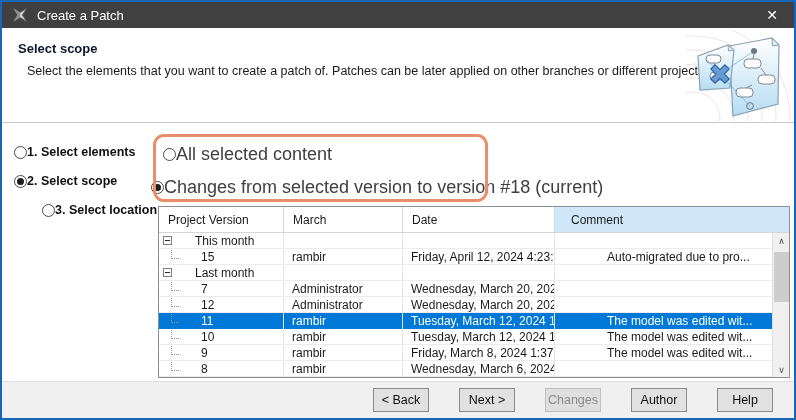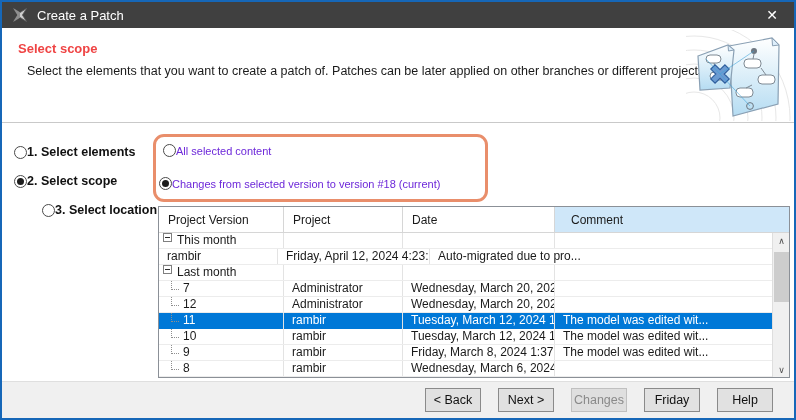--- a/index.html
+++ b/index.html
@@ -5,59 +5,59 @@
   html,body{margin:0;padding:0;background:#c8c8c8;font-family:"Liberation Sans",sans-serif;}
   *{box-sizing:border-box;}
   .dialog{position:relative;width:796px;height:420px;border:2px solid #1667b8;background:#fff;overflow:hidden;}
   
   .titlebar{position:absolute;left:0;top:0;width:792px;height:26px;background:#404040;display:flex;align-items:center;color:#fff;}
   .titlebar .app-icon{width:16px;height:16px;margin-left:10px;flex:0 0 auto;}
   .titlebar .title{margin-left:9px;font-size:13px;}
   .titlebar .close{margin-left:auto;width:44px;height:26px;display:flex;align-items:center;justify-content:center;font-size:14px;cursor:pointer;}
   
   .header{position:absolute;left:0;top:26px;width:792px;height:95px;background:#fff;border-bottom:1px solid #c9c9c9;}
-  .header .h-title{position:absolute;left:16px;top:13px;font-size:13px;font-weight:bold;color:#ef4444;}
+  .header .h-title{position:absolute;left:16px;top:13px;font-size:13px;font-weight:bold;color:#0f172a;}
   .header .h-desc{position:absolute;left:25px;top:36px;font-size:12.5px;color:#1a1a1a;white-space:nowrap;}
   .header .illustration{position:absolute;right:2px;top:2px;width:106px;height:91px;}
   
   .content{position:absolute;left:0;top:122px;width:792px;height:257px;background:#fff;}
   .radio-row{position:absolute;display:flex;align-items:center;cursor:default;}
   .radio{width:13px;height:13px;border:1px solid #4a4a4a;border-radius:50%;background:#fff;position:relative;flex:0 0 auto;}
   .radio.checked::after{content:"";position:absolute;left:2px;top:2px;width:7px;height:7px;border-radius:50%;background:#1d1d1d;}
   .step-label{font-size:12.5px;font-weight:bold;color:#111;white-space:nowrap;}
-  .scope-label{font-size:11px;color:#6d28d9;white-space:nowrap;}
+  .scope-label{font-size:18px;color:#404040;white-space:nowrap;}
   .annotation{position:absolute;left:151px;top:10px;width:335px;height:68px;border:3px solid #e98e6b;border-radius:11px;pointer-events:none;z-index:6;}
   
   .vtable{position:absolute;left:156px;top:82px;width:632px;height:172px;border:1px solid #8b9097;background:#1d4ed8;font-size:12px;color:#1a1a1a;}
   .thead{display:flex;height:26px;border-bottom:1px solid #d6d6d6;background:#fff;}
   .th{display:flex;align-items:center;padding-left:9px;border-right:1px solid #d6d6d6;white-space:nowrap;overflow:hidden;}
   .th:last-child{border-right:none;}
   .th.hl{background:#cfe7f9;}
   .col-version{width:125px;flex:0 0 auto;}
   .col-author{width:119px;flex:0 0 auto;}
   .col-date{width:152px;flex:0 0 auto;}
   .col-comment{flex:1 1 auto;padding-left:16px;}
   .tbody{position:relative;height:144px;overflow:hidden;}
   .rows{position:absolute;left:0;top:0;right:17px;}
   .tr{display:flex;height:16px;border-bottom:1px solid #ececec;background:#fff;}
-  .tr .td{display:flex;align-items:flex-start;padding-left:8px;border-right:1px solid #e3e3e3;white-space:nowrap;overflow:hidden;}
-  .tr .td:last-child{border-right:none;}
+  .tr .td{display:flex;align-items:center;padding-left:8px;border-right:1px solid #e3e3e3;white-space:nowrap;overflow:hidden;gap:18px;}
+  .tr .td:last-child{border-right:none;margin-left:44px;}
   .tr.selected{background:#0078d7;color:#fff;border-bottom:none;}
   .tr .td.col-version{padding-left:0;}
   .mbox{width:9px;height:9px;border:1px solid #7f7f7f;background:#fff;display:inline-block;position:relative;margin:0 5px 0 4px;flex:0 0 auto;}
   .mbox::after{content:"";position:absolute;left:1px;right:1px;top:3px;border-top:1px solid #2c2c2c;}
   .elbow{width:8px;height:9px;border-left:1px dotted #8f8f8f;border-bottom:1px dotted #8f8f8f;display:inline-block;margin:0 4px 5px 12px;flex:0 0 auto;}
   
   .sbar{position:absolute;right:0;top:0;width:17px;height:144px;background:#f0f0f0;border-left:1px solid #dedede;}
   .sbtn{position:absolute;left:0;width:17px;height:15px;display:flex;align-items:center;justify-content:center;font-size:9px;color:#505050;cursor:pointer;}
   .sbtn.up{top:0;}
   .sbtn.down{bottom:0;}
   .sthumb{position:absolute;left:1px;top:19px;width:15px;height:50px;background:#cdcdcd;cursor:pointer;}
   
-  .footer{position:absolute;left:0;top:379px;width:792px;height:37px;background:#f0f0f0;border-top:1px solid #dfdfdf;display:flex;align-items:center;justify-content:flex-end;gap:17px;padding-right:21px;}
+  .footer{position:absolute;left:0;top:379px;width:792px;height:37px;background:#f0f0f0;border-top:1px solid #dfdfdf;display:flex;align-items:center;justify-content:flex-end;gap:30px;padding-right:21px;}
   .btn{width:56px;height:24px;background:#e1e1e1;border:1px solid #8a8a8a;font-size:12.5px;color:#111;display:flex;align-items:center;justify-content:center;cursor:pointer;font-family:"Liberation Sans",sans-serif;}
   .btn.disabled{background:#dfdfdf;border-color:#c0c0c0;color:#8a8a8a;cursor:default;}
 </style>
 </head>
 <body>
 
 <div class="dialog">
 
   <div class="titlebar">
     <svg class="app-icon" viewBox="0 0 16 16">
@@ -133,46 +133,50 @@
     </div>
 
     <div class="annotation"></div>
 
     <div id="scopes">
       <div class="radio-row" style="left: 161px; top: 20px;">
         <span class="radio"></span>
         <span class="scope-label">All selected content</span>
       </div>
 
-      <div class="radio-row" style="left: 157px; top: 53px;">
+      <div class="radio-row" style="left: 149px; top: 53px;">
         <span class="radio checked"></span>
         <span class="scope-label">Changes from selected version to version #18 (current)</span>
       </div>
     </div>
 
     <div class="vtable">
       <div class="thead" id="thead">
           <div class="th col-version">Project Version</div>
-          <div class="th col-author">Project</div>
+          <div class="th col-author">March</div>
           <div class="th col-date">Date</div>
           <div class="th col-comment hl">Comment</div>
         </div>
       <div class="tbody">
         <div class="rows" id="rows">
       <div class="tr">
         <div class="td col-version">
                 <span class="mbox"></span>
                 <span>This month</span>
               </div>
         <div class="td col-author"></div>
         <div class="td col-date"></div>
         <div class="td col-comment"></div>
       </div>
 
       <div class="tr">
+        <div class="td col-version">
+                <span class="elbow"></span>
+                <span>15</span>
+              </div>
         <div class="td col-author">rambir</div>
         <div class="td col-date">Friday, April 12, 2024 4:23:15 PM</div>
         <div class="td col-comment">Auto-migrated due to pro...</div>
       </div>
 
       <div class="tr">
         <div class="td col-version">
                 <span class="mbox"></span>
                 <span>Last month</span>
               </div>
@@ -251,18 +255,18 @@
 
   </div>
 
   <div class="footer" id="footer">
     <button class="btn">&lt; Back</button>
 
     <button class="btn">Next &gt;</button>
 
     <button class="btn disabled" disabled="">Changes</button>
 
-    <button class="btn">Friday</button>
+    <button class="btn">Author</button>
 
     <button class="btn">Help</button>
   </div>
 
 </div>
 
 </body></html>

